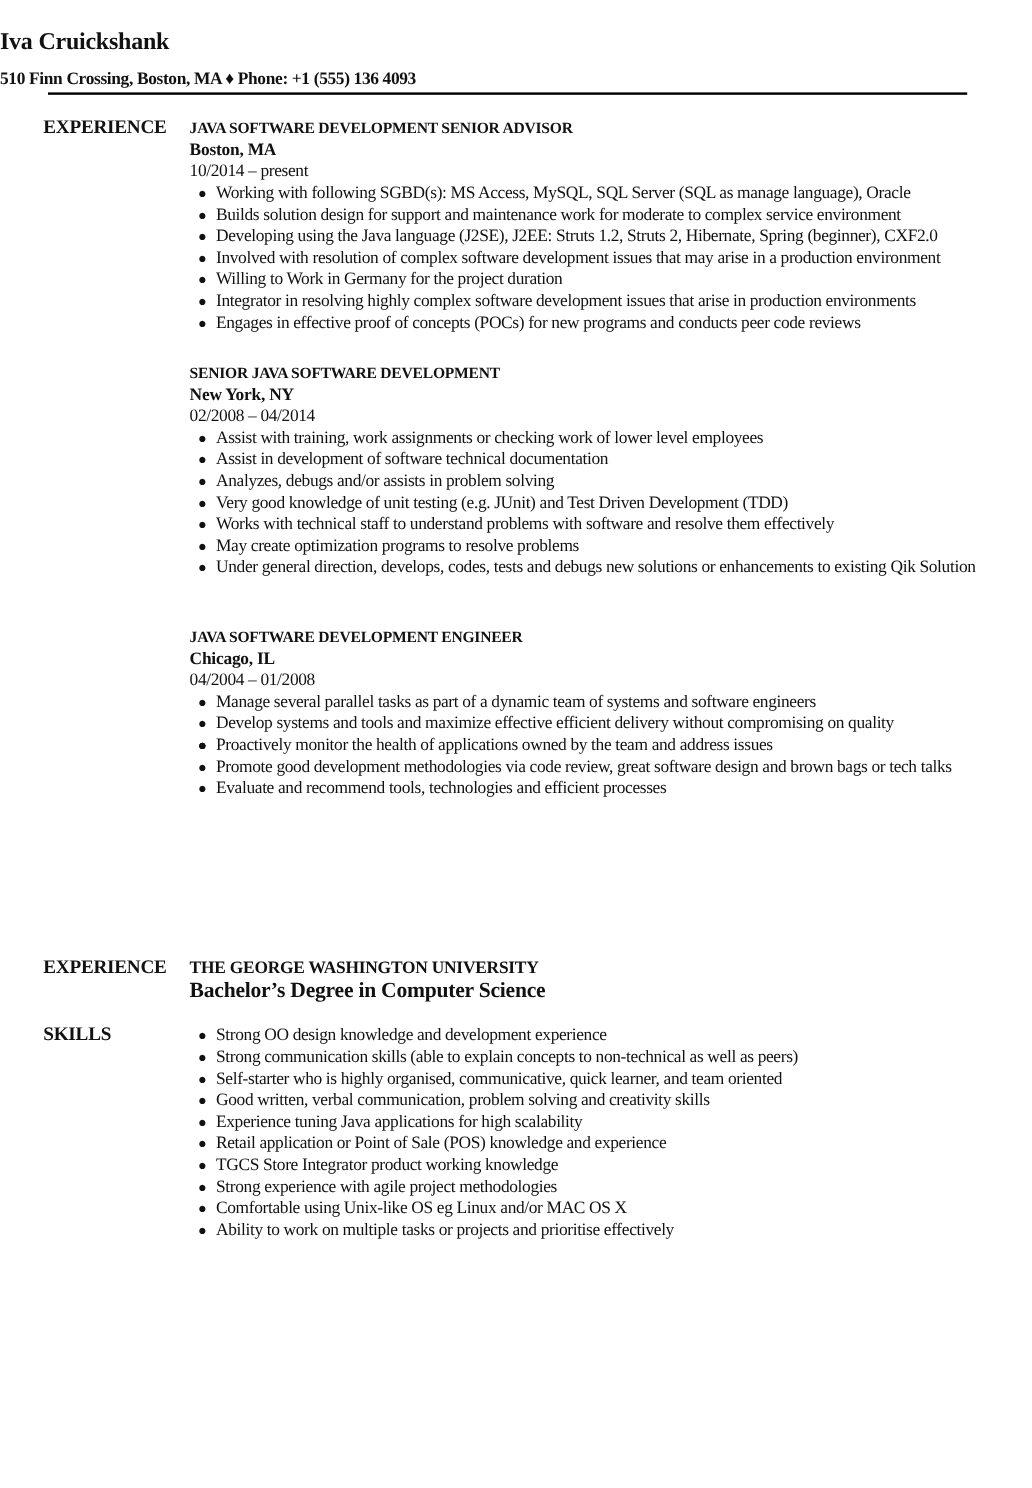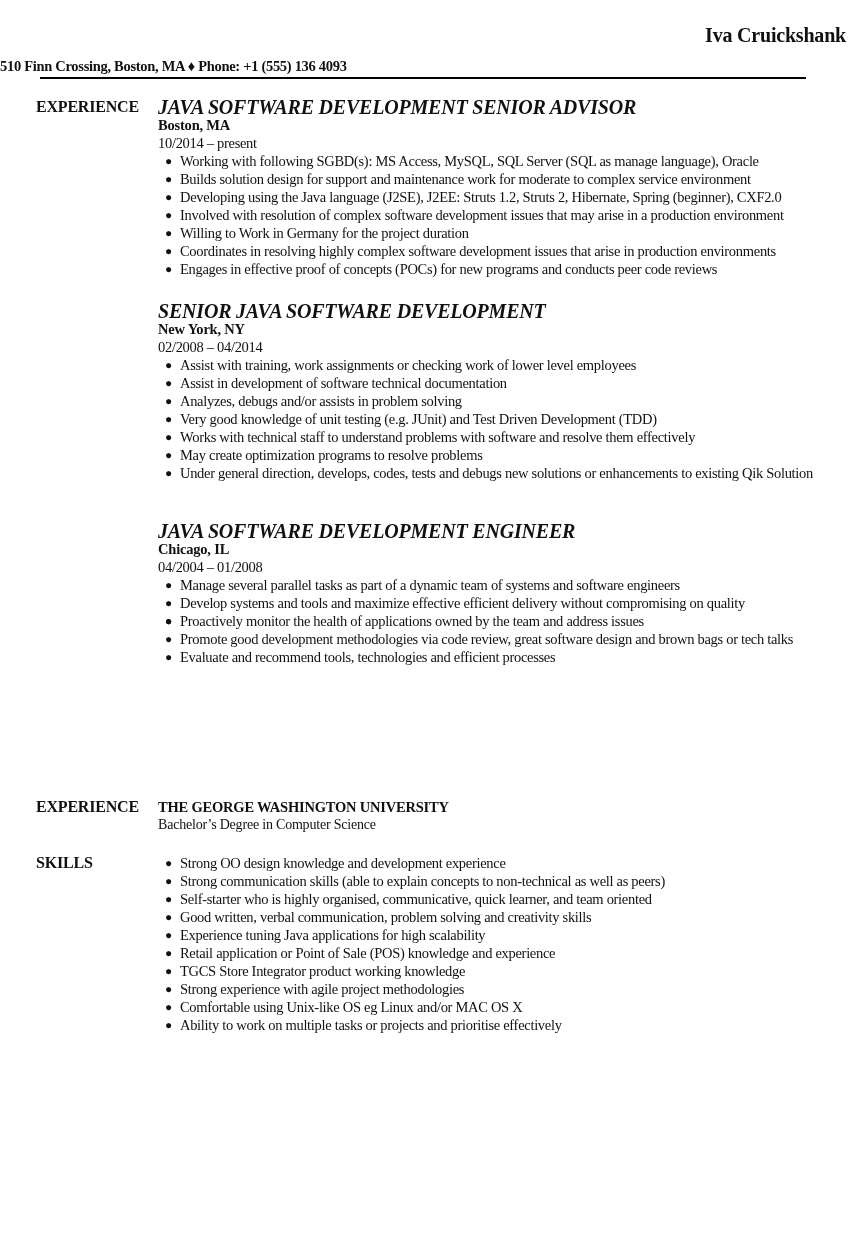--- a/index.html
+++ b/index.html
@@ -13,21 +13,21 @@
     position: relative;
     overflow: hidden;
     font-family: "Liberation Serif", "DejaVu Serif", serif;
     color: #111111;
   }
   .header-name {
     position: absolute;
     top: 24px;
     left: 0;
     width: 846px;
-    text-align: right;
+    text-align: left;
     font-size: 20px;
     font-weight: bold;
     letter-spacing: -0.2px;
   }
   .header-contact {
     position: absolute;
     top: 58px;
     left: 0;
     width: 846px;
     font-size: 14.5px;
@@ -59,25 +59,24 @@
   .section-body {
     position: absolute;
     left: 158px;
     top: 0;
     width: 660px;
   }
   .job {
     margin-bottom: 18px;
   }
   .job-title {
-    font-size: 20px;
-    font-weight: bold;
-    line-height: 18px;
-    letter-spacing: -0.2px;
-    font-style: italic;
+    font-size: 13px;
+    font-weight: bold;
+    line-height: 18px;
+    letter-spacing: -0.2px;
   }
   .job-location {
     font-size: 14.5px;
     font-weight: bold;
     line-height: 18px;
     letter-spacing: -0.2px;
   }
   .job-dates {
     font-size: 14.5px;
     line-height: 18px;
@@ -102,22 +101,22 @@
     font-size: 12px;
     line-height: 18px;
   }
   .edu-school {
     font-size: 14.5px;
     font-weight: bold;
     line-height: 18px;
     letter-spacing: -0.2px;
   }
   .edu-degree {
-    font-size: 14px;
-    font-weight: normal;
+    font-size: 18px;
+    font-weight: bold;
     line-height: 18px;
     letter-spacing: -0.2px;
   }
 </style>
 </head>
 <body>
 
 <div class="header-name">Iva Cruickshank</div>
 <div class="header-contact">510 Finn Crossing, Boston, MA ♦ Phone: +1 (555) 136 4093</div>
 <div class="rule"></div>
@@ -129,21 +128,21 @@
     <div class="job">
       <div class="job-title">JAVA SOFTWARE DEVELOPMENT SENIOR ADVISOR</div>
       <div class="job-location">Boston, MA</div>
       <div class="job-dates">10/2014 – present</div>
       <ul class="bullets">
         <li><span class="dot">●</span><span>Working with following SGBD(s): MS Access, MySQL, SQL Server (SQL as manage language), Oracle</span></li>
         <li><span class="dot">●</span><span>Builds solution design for support and maintenance work for moderate to complex service environment</span></li>
         <li><span class="dot">●</span><span>Developing using the Java language (J2SE), J2EE: Struts 1.2, Struts 2, Hibernate, Spring (beginner), CXF2.0</span></li>
         <li><span class="dot">●</span><span>Involved with resolution of complex software development issues that may arise in a production environment</span></li>
         <li><span class="dot">●</span><span>Willing to Work in Germany for the project duration</span></li>
-        <li><span class="dot">●</span><span>Coordinates in resolving highly complex software development issues that arise in production environments</span></li>
+        <li><span class="dot">●</span><span>Integrator in resolving highly complex software development issues that arise in production environments</span></li>
         <li><span class="dot">●</span><span>Engages in effective proof of concepts (POCs) for new programs and conducts peer code reviews</span></li>
       </ul>
     </div>
 
     <div class="job" style="margin-top:24px;">
       <div class="job-title">SENIOR JAVA SOFTWARE DEVELOPMENT</div>
       <div class="job-location">New York, NY</div>
       <div class="job-dates">02/2008 – 04/2014</div>
       <ul class="bullets">
         <li><span class="dot">●</span><span>Assist with training, work assignments or checking work of lower level employees</span></li>

